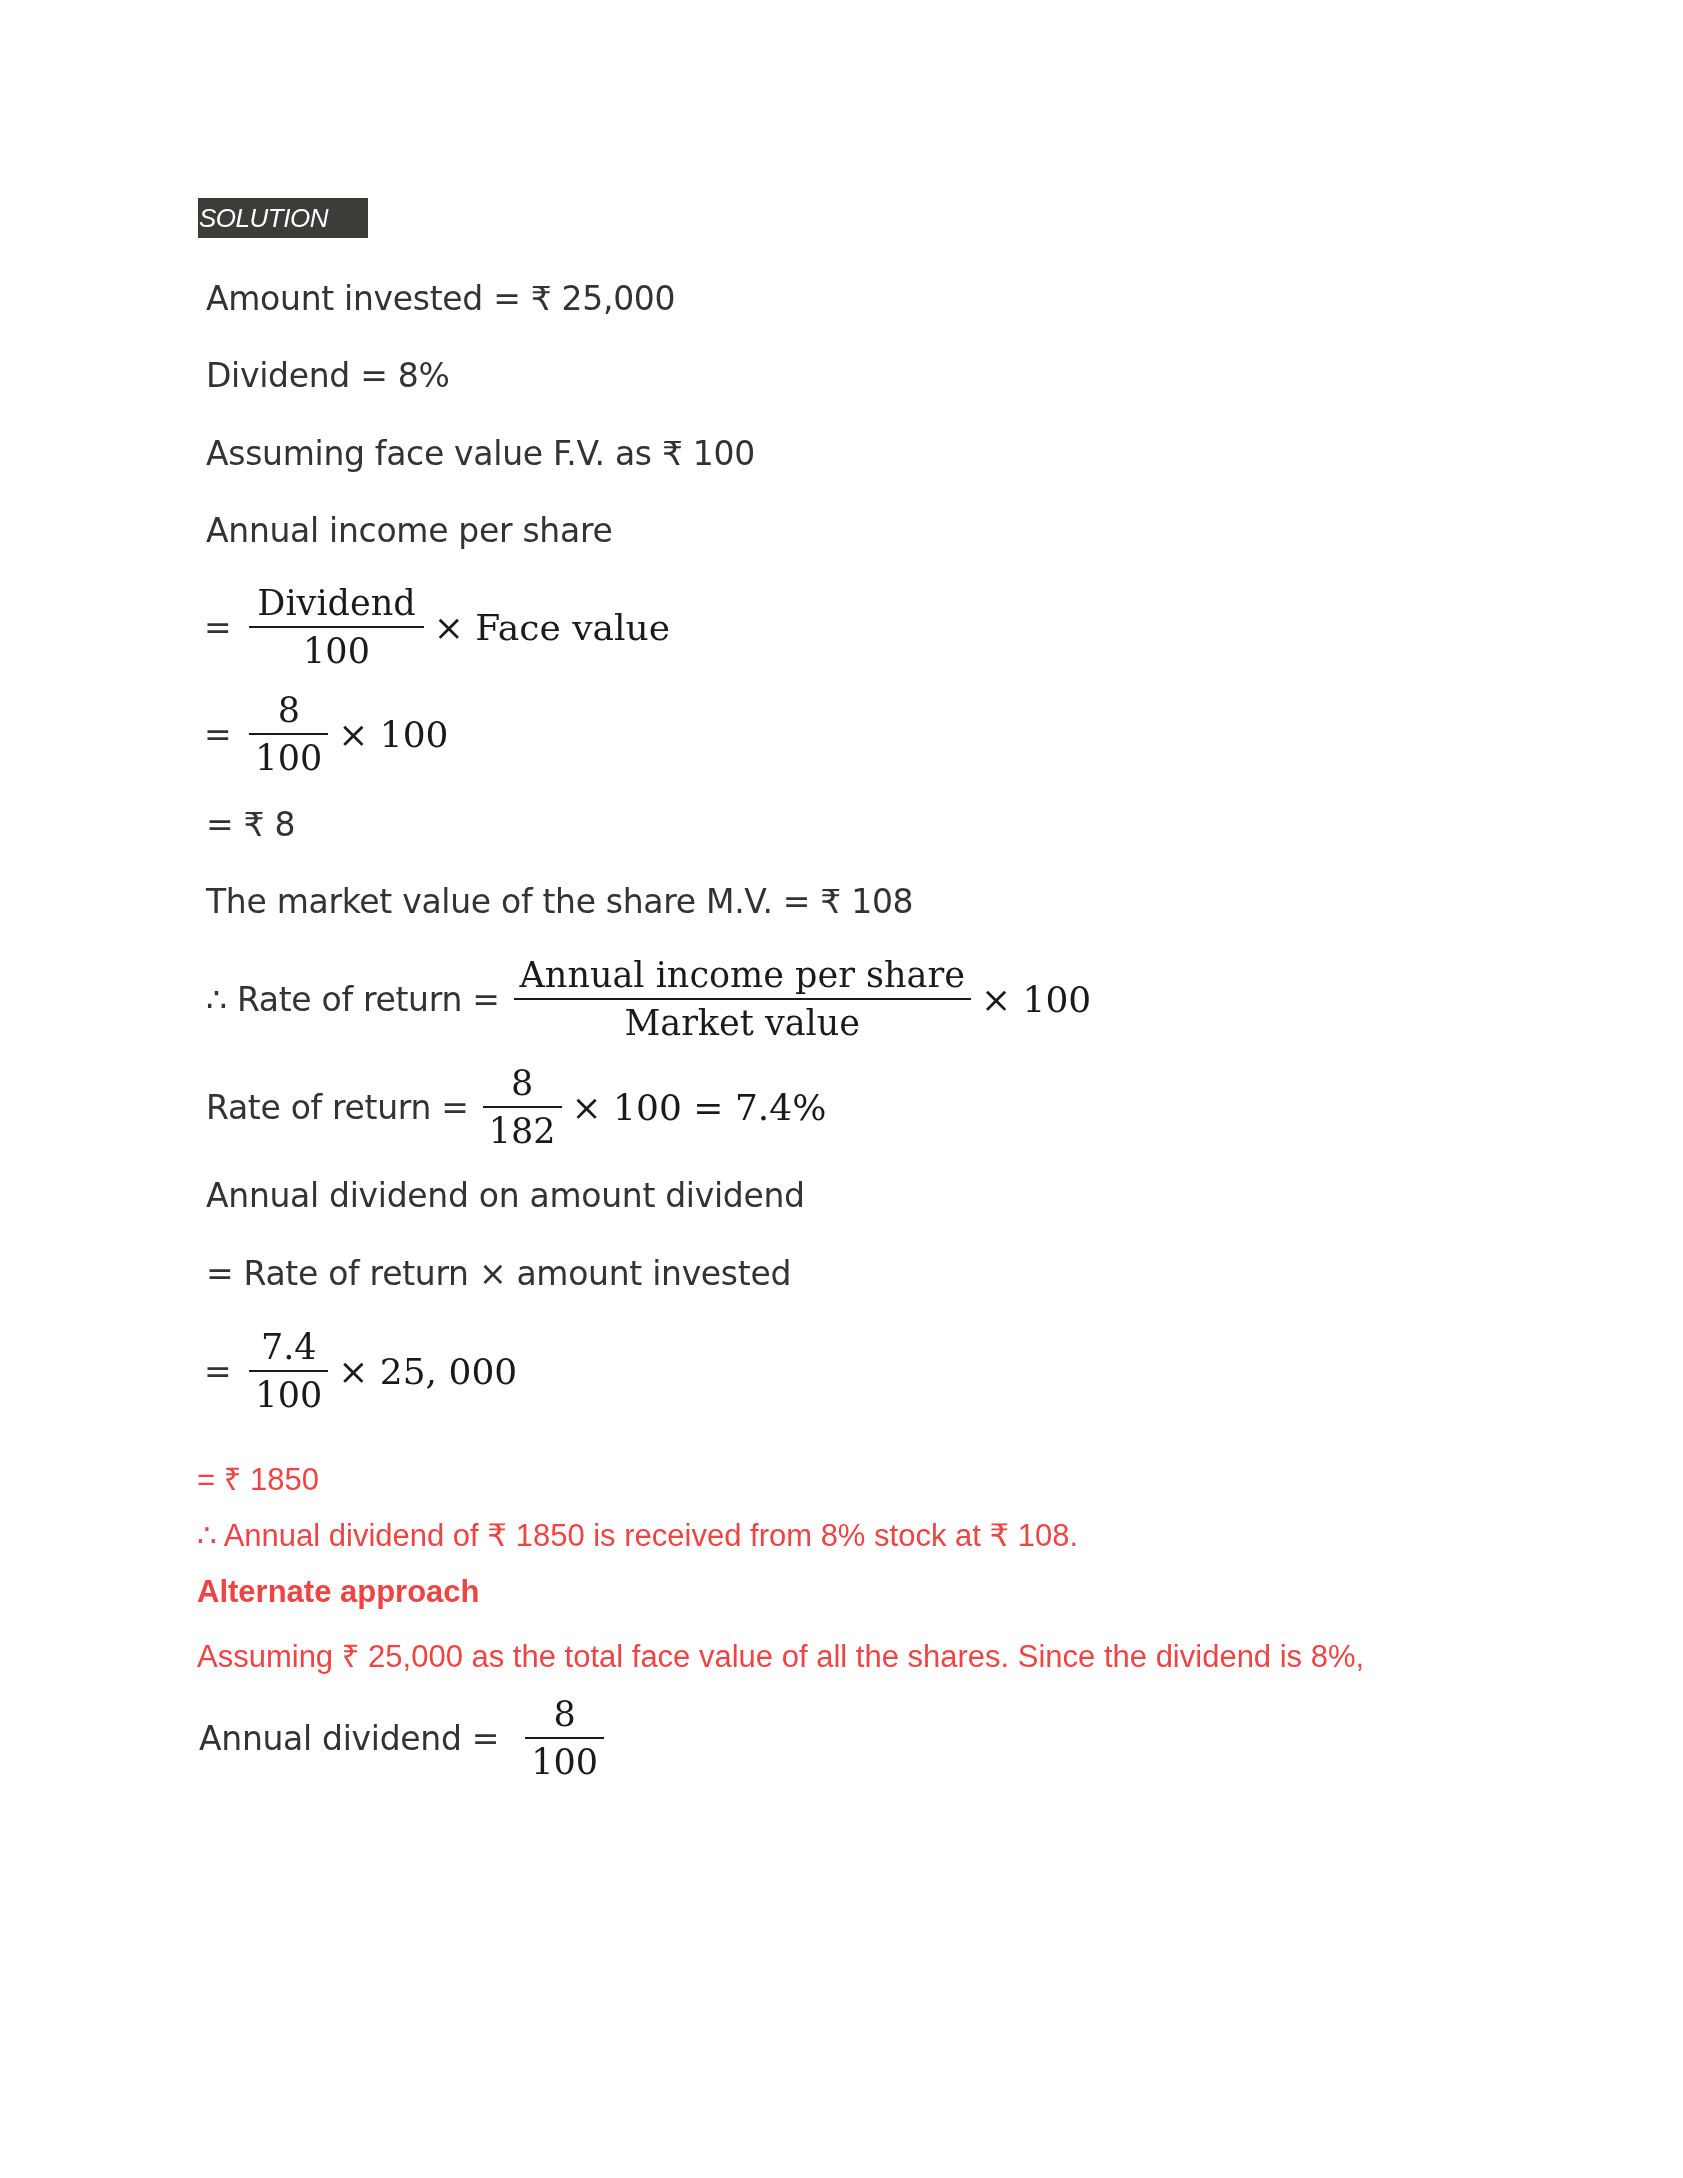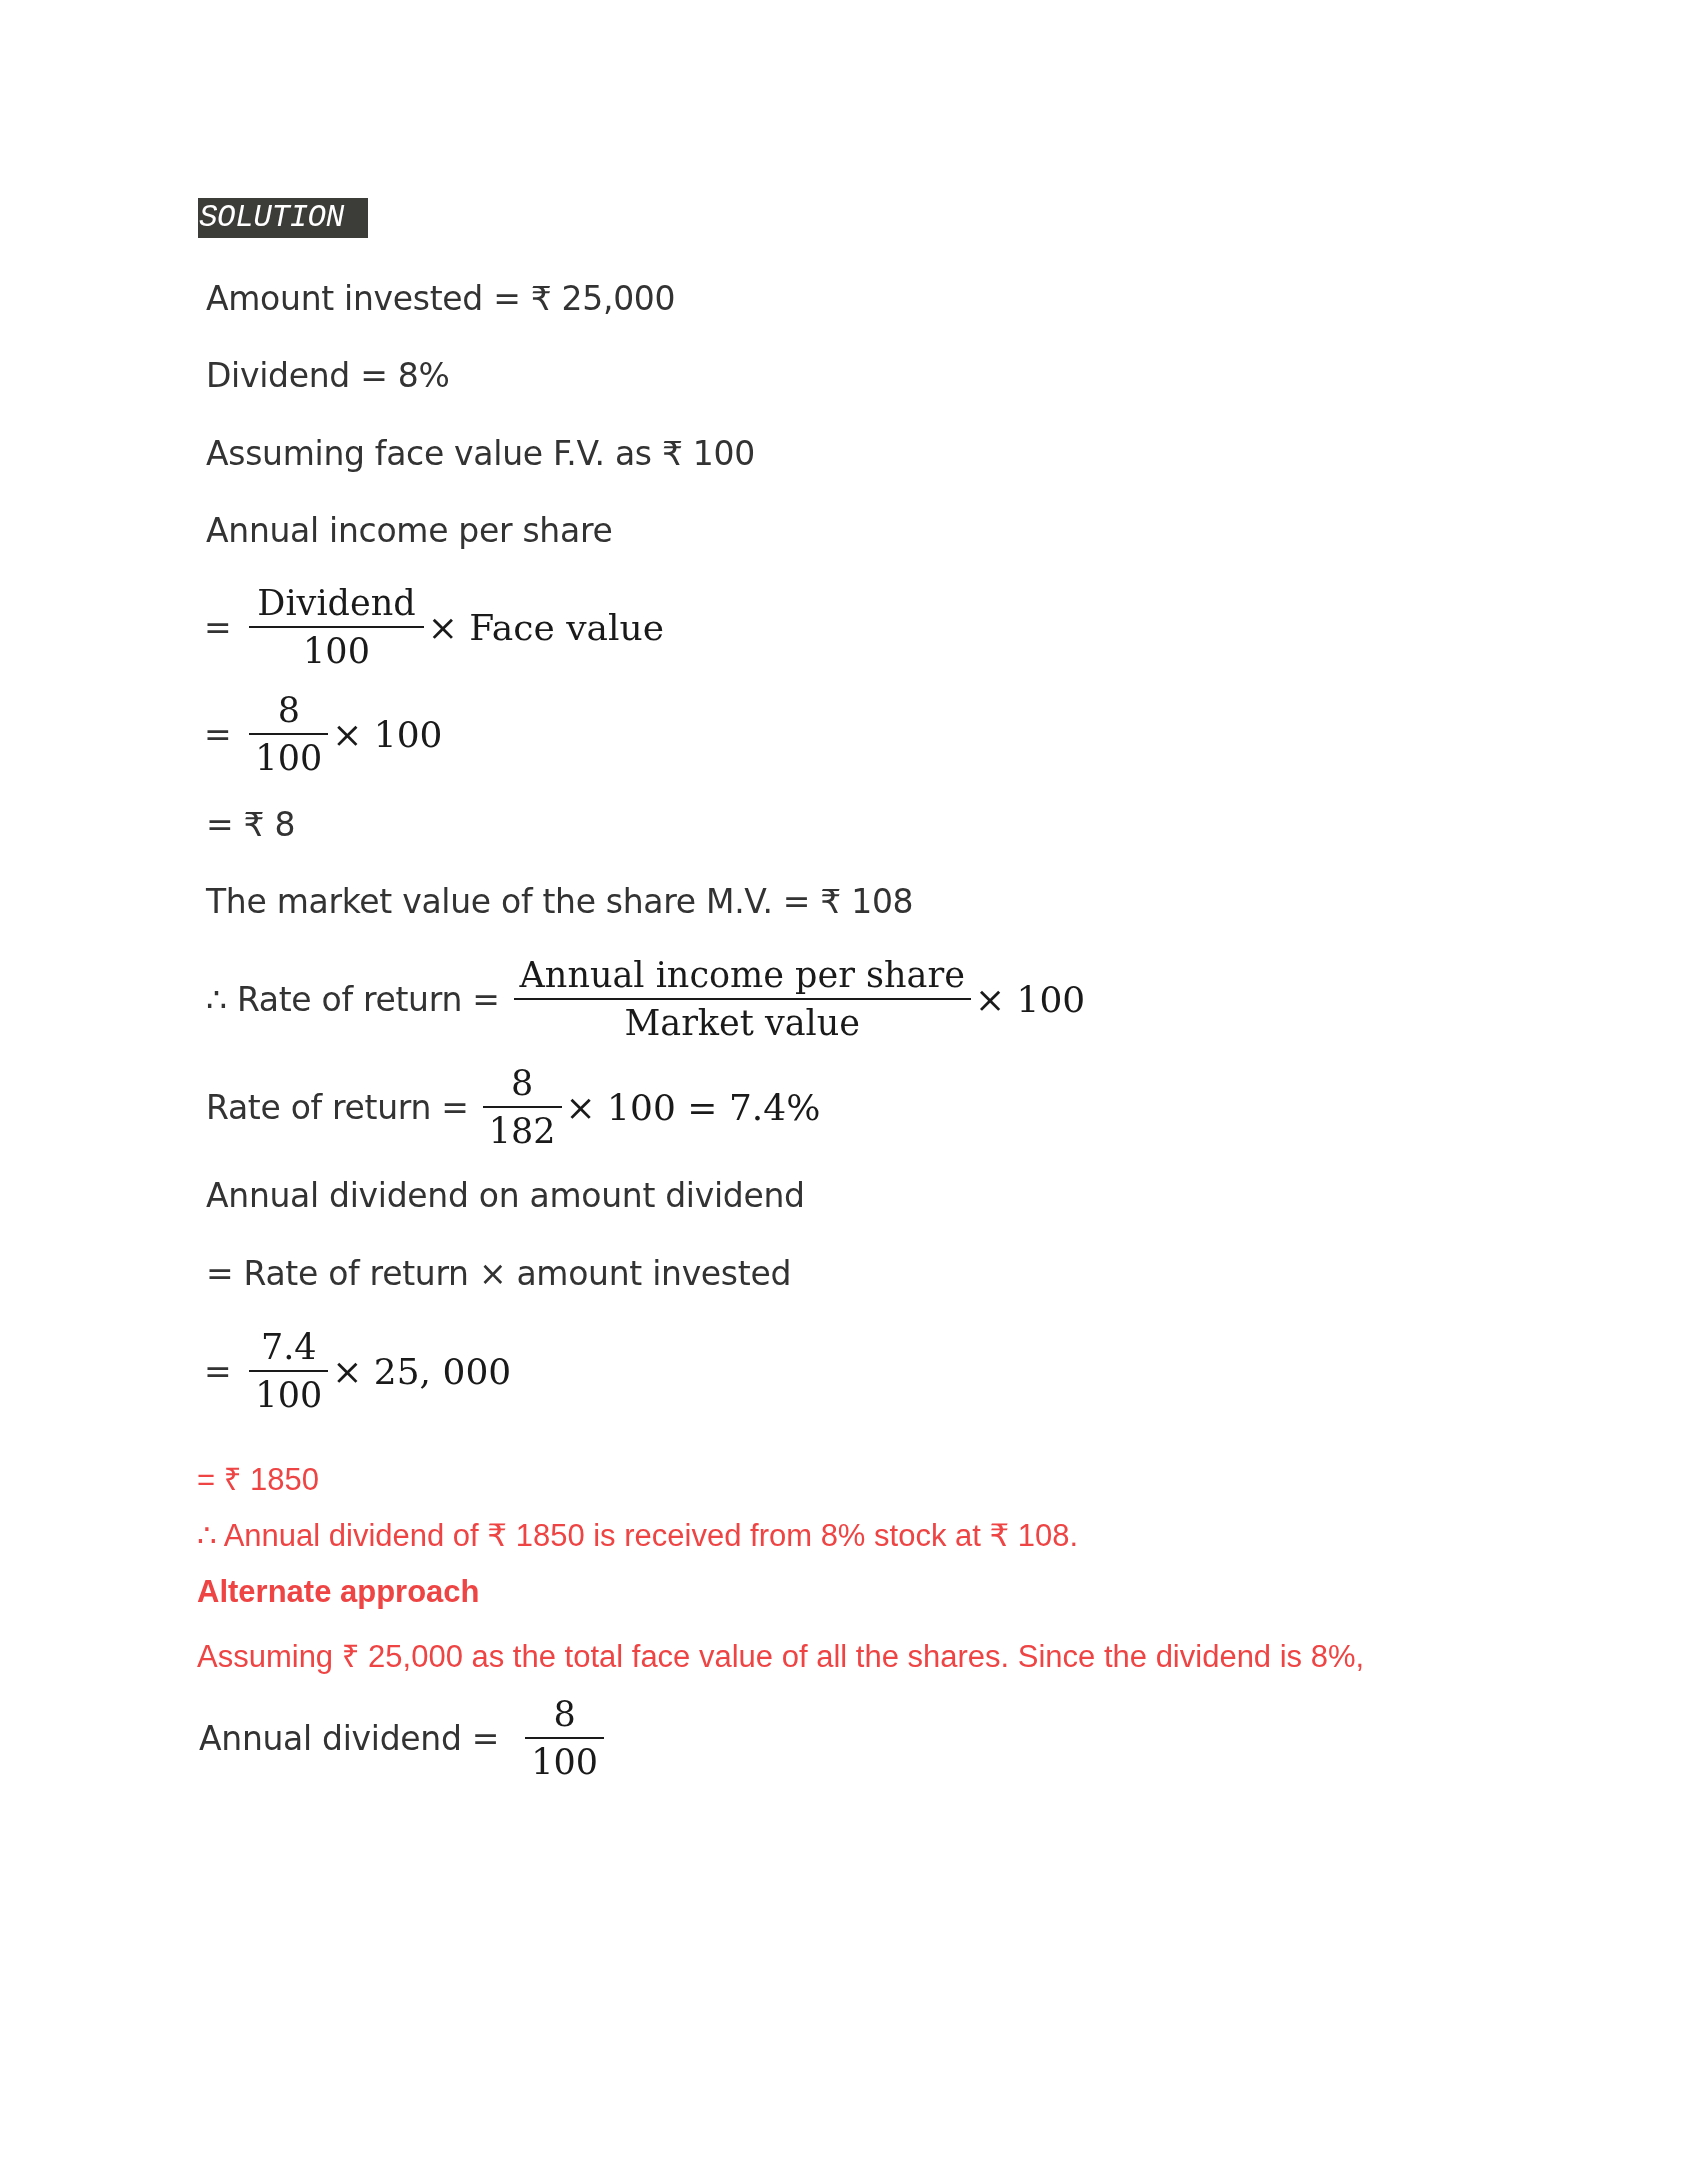--- a/index.html
+++ b/index.html
@@ -1,29 +1,29 @@
 <!DOCTYPE html>
 <html><head>
 <meta charset="utf-8">
 <style>
   html, body { margin:0; padding:0; background:#ffffff; }
   body { width:1683px; height:2178px; position:relative; overflow:hidden; }
   .abs { position:absolute; white-space:nowrap; }
   .solution-box {
     left:198px; top:198px; width:170px; height:40px;
     background:#3c3c38; color:#ffffff;
-    font-family:Liberation Mono, monospace; font-style:italic;
-    font-size:31px; line-height:40px; letter-spacing:-0.5px;
+    font-family:Liberation Sans, sans-serif; font-style:italic;
+    font-size:26px; line-height:40px; letter-spacing:-0.5px;
     overflow:hidden; padding-left:1px; box-sizing:border-box;
   }
   .t1 { font-family:"DejaVu Sans", sans-serif; font-size:33px; color:#333333; letter-spacing:-0.3px; }
   .t2 { font-family:"Liberation Sans", sans-serif; font-size:31px; color:#ef4444; }
   .bold { font-weight:bold; }
   .m { font-family:"DejaVu Serif", "Liberation Serif", serif; font-size:36px; color:#1a1a1a; }
-  .frac { display:inline-flex; flex-direction:column; align-items:center; vertical-align:middle; margin:0 4px; }
+  .frac { display:inline-flex; flex-direction:column; align-items:center; vertical-align:middle; margin:0 10px; }
   .frac .num, .frac .den { font-family:"DejaVu Serif", "Liberation Serif", serif; font-size:35px; color:#1a1a1a; line-height:46px; padding:0 6px; }
   .frac .bar { height:2px; background:#1a1a1a; align-self:stretch; }
   .row { display:flex; align-items:center; }
 </style>
 </head>
 <body>
 
 <div class="abs solution-box">SOLUTION</div>
 
 <div class="abs t1" style="left:206px; top:279px;">Amount invested = ₹ 25,000</div>

